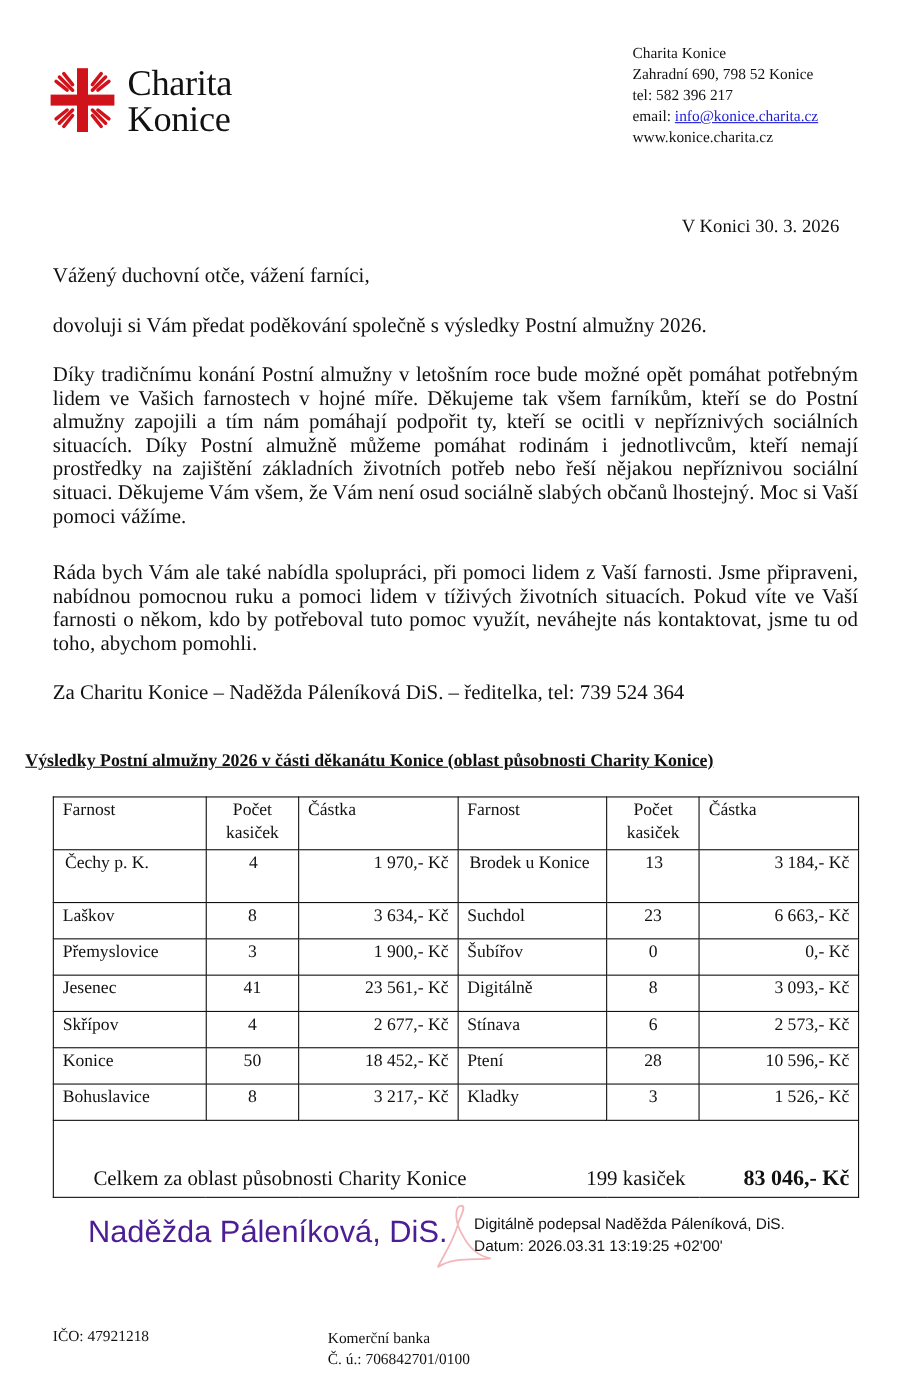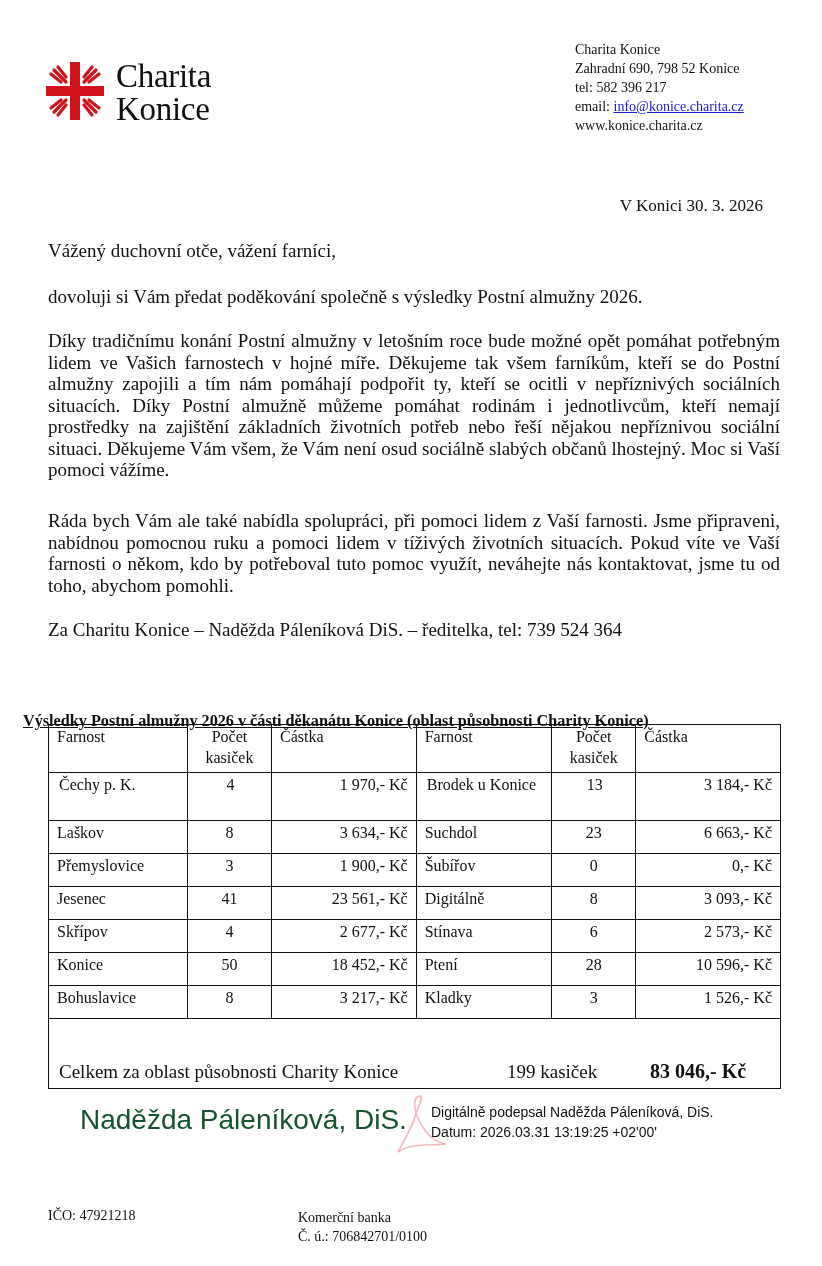--- a/index.html
+++ b/index.html
@@ -18,45 +18,45 @@
   
   .address { left: 575px; top: 40px; font-size: 14px; line-height: 19px; }
   .address div { white-space: nowrap; }
   .address a { color: #1a1ad6; text-decoration: underline; }
 
   .date { right: 59px; top: 196px; font-size: 17px; }
 
   .para { left: 48px; width: 732px; font-size: 19px; line-height: 21.5px; text-align: justify; }
   .para.nojust { text-align: left; white-space: nowrap; }
 
-  .results-title { left: 23px; top: 712px; font-size: 16.2px; font-weight: bold; text-decoration: underline; white-space: nowrap; }
+  .results-title { left: 23px; top: 682px; font-size: 16.2px; font-weight: bold; text-decoration: underline; white-space: nowrap; }
 
   table.results {
     position: absolute; left: 48px; top: 724px; width: 733px;
     border-collapse: collapse; font-size: 16px; line-height: 21px;
   }
   table.results td, table.results th {
     border: 1.5px solid #111; padding: 1px 8px 4px 8px; vertical-align: top; font-weight: normal;
   }
   table.results th { text-align: left; }
   table.results th.c, table.results td.c { text-align: center; }
   table.results td.r { text-align: right; }
   .col-name { width: 127px; }
   .col-count { width: 70px; }
   .col-amount { width: 140px; }
   tr.row-tall td { height: 42px; padding-left: 10px; }
   tr.row td { height: 27px; }
   tr.total td { height: 62px; vertical-align: bottom; padding-bottom: 6px; }
-  .total-line { display: flex; font-size: 19px; align-items: baseline; }
+  .total-line { display: flex; font-size: 19px; align-items: baseline; justify-content: flex-end; }
   .total-label { flex: 0 0 448px; padding-left: 2px; }
   .total-count { flex: 0 0 143px; }
   .total-sum { font-weight: bold; font-size: 20px; }
 
   
-  .sig-name { left: 80px; top: 1104px; font-family: "Liberation Sans", sans-serif; font-size: 28px; color: #14532d; white-space: nowrap; }
+  .sig-name { left: 80px; top: 1104px; font-family: "Liberation Sans", sans-serif; font-size: 28px; color: #4c1d95; white-space: nowrap; }
   .sig-mark { left: 390px; top: 1092px; width: 60px; height: 65px; }
   .sig-info { left: 431px; top: 1102px; font-family: "Liberation Sans", sans-serif; font-size: 14px; line-height: 20px; white-space: nowrap; }
 
   .footer-ico { left: 48px; top: 1208px; font-size: 14px; }
   .footer-bank { left: 298px; top: 1208px; font-size: 14px; line-height: 19px; }
 </style>
 </head>
 <body>
 
 <div class="abs logo">

